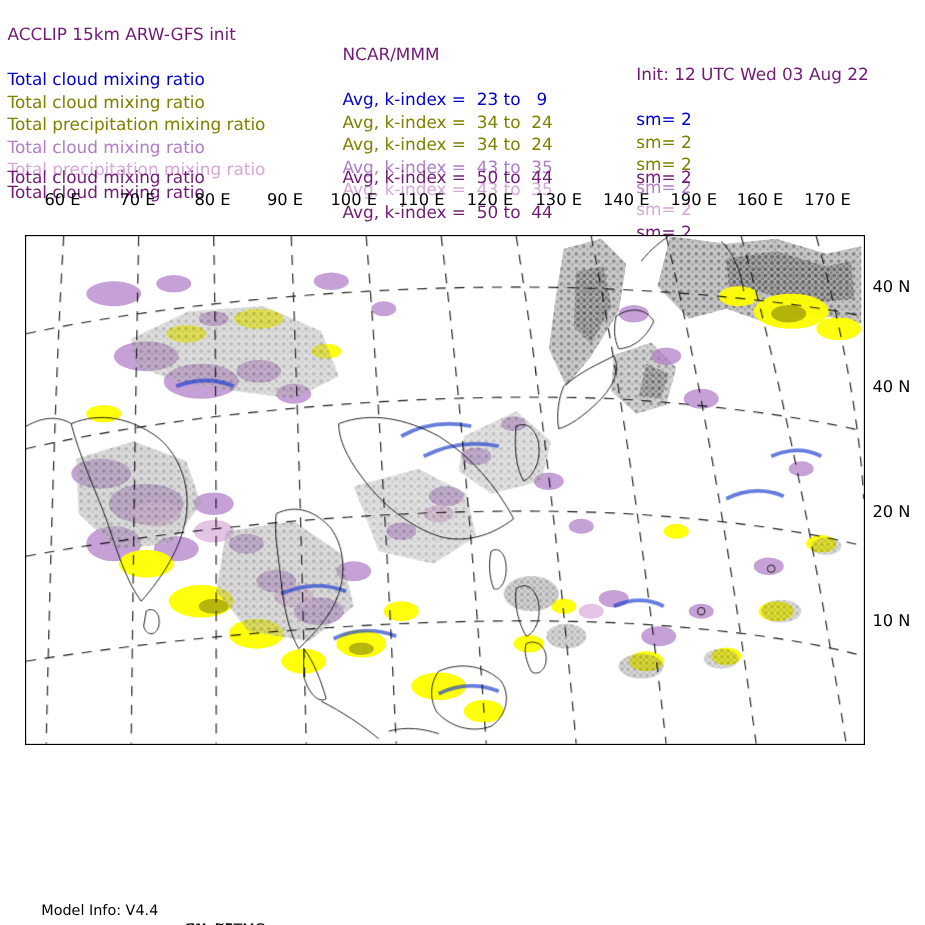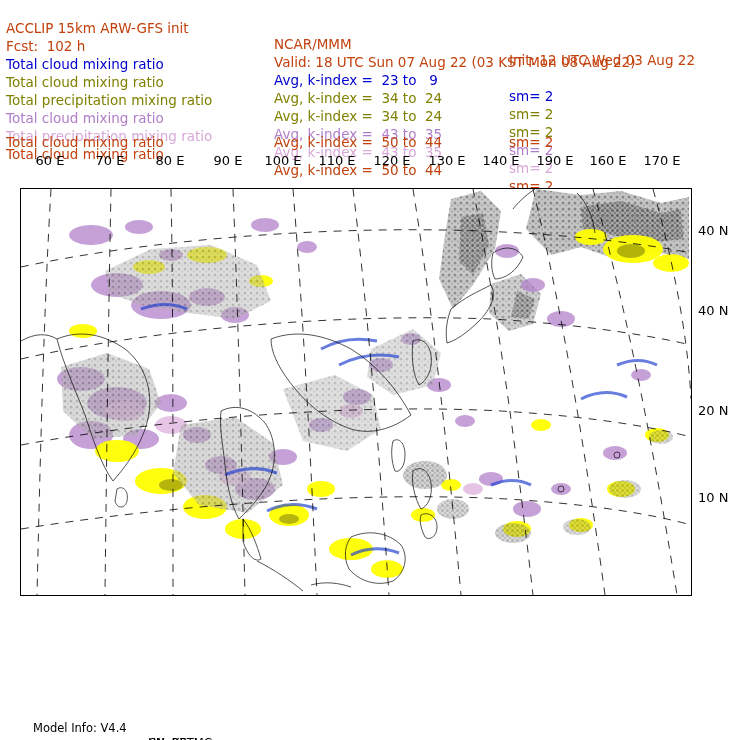--- a/index.html
+++ b/index.html
@@ -29,21 +29,21 @@
     width: 740px;
     height: 16px;
     font-size: 13.5px;
     line-height: 16px;
     white-space: pre;
   }
   .hdr-col-a { position: absolute; left: 6px;   }
   .hdr-col-b { position: absolute; left: 274px; }
   .hdr-col-c { position: absolute; left: 509px; }
 
-  .c-black   { color: #c2410c; }
+  .c-black   { color: #701a75; }
   .c-blue    { color: #0000d0; }
   .c-olive   { color: #808000; }
   .c-violet  { color: #b07ec8; }
   .c-pink    { color: #d8a8d8; }
 
   
   #map-wrap {
     position: absolute;
     left: 0; top: 150px;
     width: 740px;
@@ -106,24 +106,20 @@
 <body>
 
 <div id="header">
 
   <div class="hdr-row" style="top:4px;">
     <span class="hdr-col-a c-black">ACCLIP 15km ARW-GFS init</span>
     <span class="hdr-col-b c-black">NCAR/MMM</span>
     <span class="hdr-col-c c-black">Init: 12 UTC Wed 03 Aug 22</span>
   </div>
 
-  <div class="hdr-row" style="top:22px;">
-    <span class="hdr-col-a c-black">Fcst:  102 h</span>
-    <span class="hdr-col-b c-black">Valid: 18 UTC Sun 07 Aug 22 (03 KST Mon 08 Aug 22)</span>
-  </div>
 
   <div class="hdr-row" style="top:40px;">
     <span class="hdr-col-a c-blue">Total cloud mixing ratio</span>
     <span class="hdr-col-b c-blue">Avg, k-index =  23 to   9</span>
     <span class="hdr-col-c c-blue">sm= 2</span>
   </div>
 
   <div class="hdr-row" style="top:58px;">
     <span class="hdr-col-a c-olive">Total cloud mixing ratio</span>
     <span class="hdr-col-b c-olive">Avg, k-index =  34 to  24</span>

